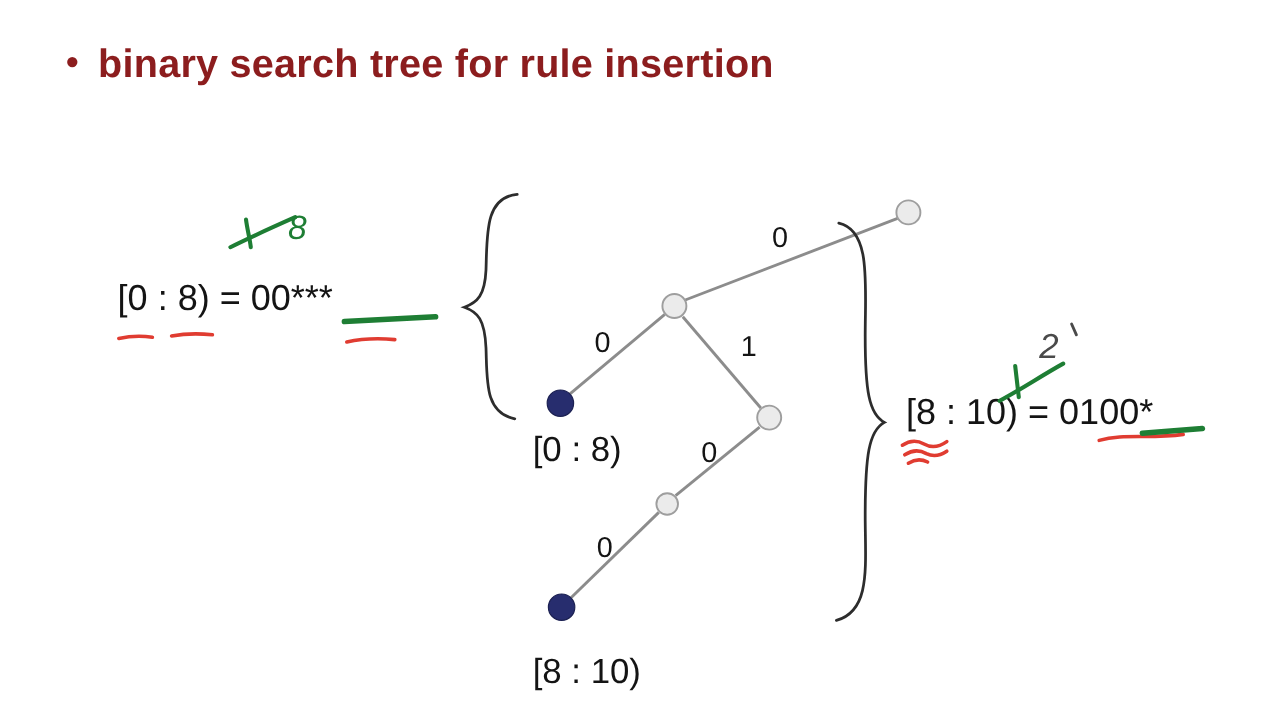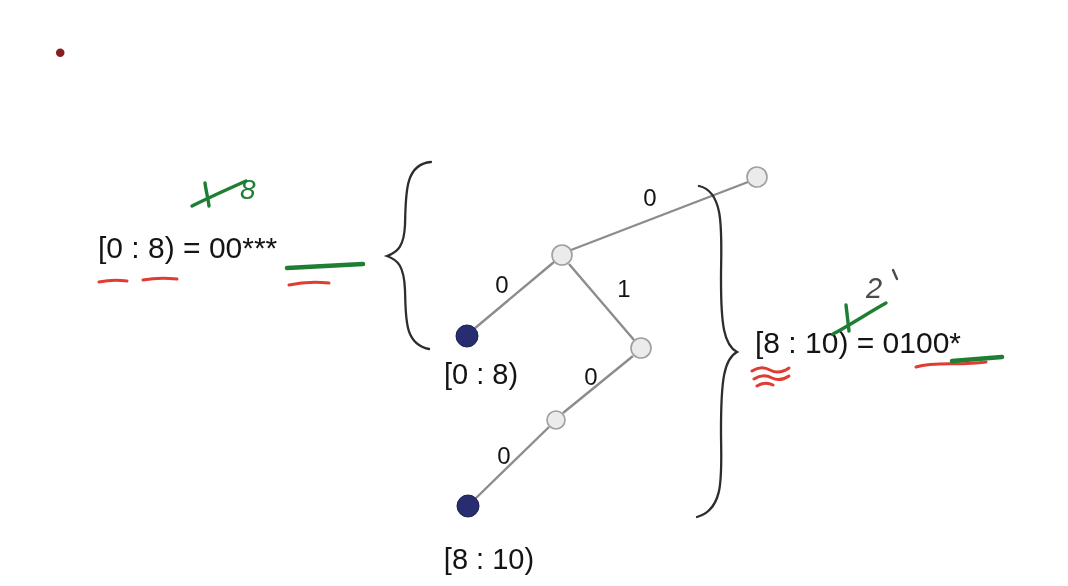--- a/index.html
+++ b/index.html
@@ -83,20 +83,21 @@
   text.ann     { font-size: 30px; fill: #141414; }
   text.hand-g  { font-size: 28px; fill: var(--ink-green, #1E7E34); font-style: italic; }
   text.hand-d  { font-size: 29px; fill: var(--ink-dark, #4A4A4A); font-style: italic; }
 </style>
 </head>
 <body>
 
 <div class="title-block">
   <span class="bullet">•</span>
   <div>
+    <div>binary search tree for rule insertion</div>
   </div>
 </div>
 
 <svg class="overlay" viewBox="0 0 1068 586" aria-hidden="true">
 
   <line class="edge" x1="748" y1="182" x2="571" y2="250"></line>
   <line class="edge" x1="554" y1="262" x2="474" y2="329"></line>
   <line class="edge" x1="569" y1="264" x2="634" y2="340"></line>
   <line class="edge" x1="633" y1="356" x2="563" y2="413"></line>
   <line class="edge" x1="549" y1="427" x2="475" y2="499"></line>

